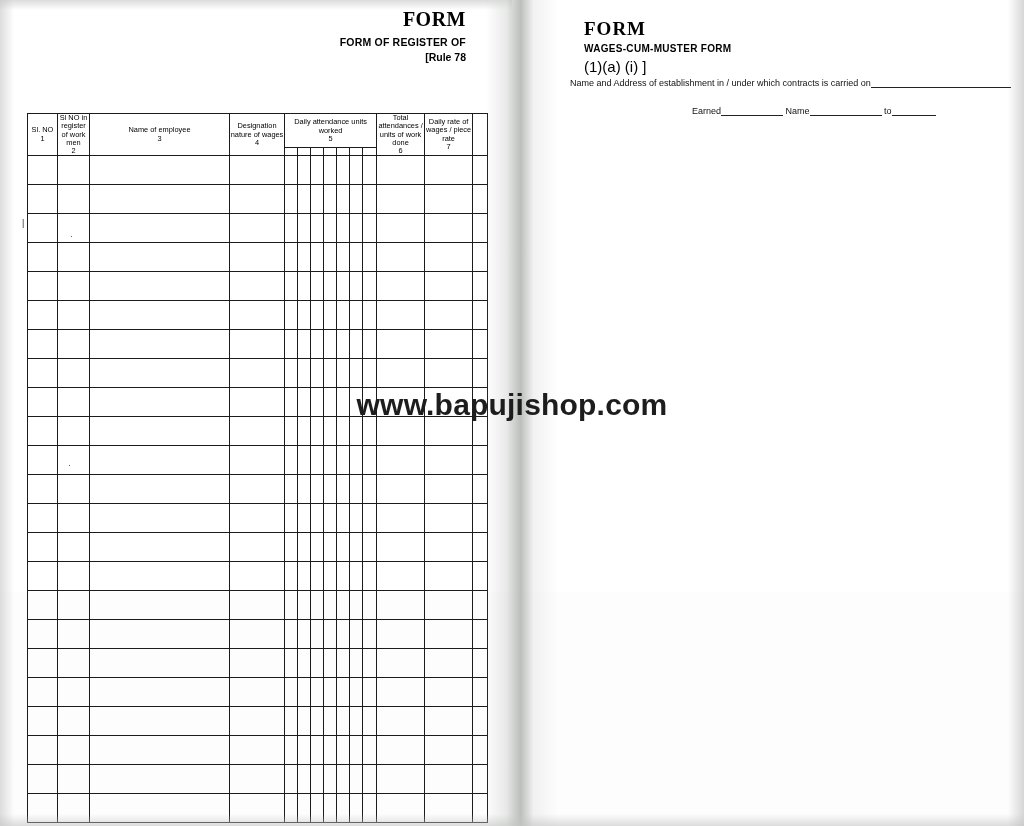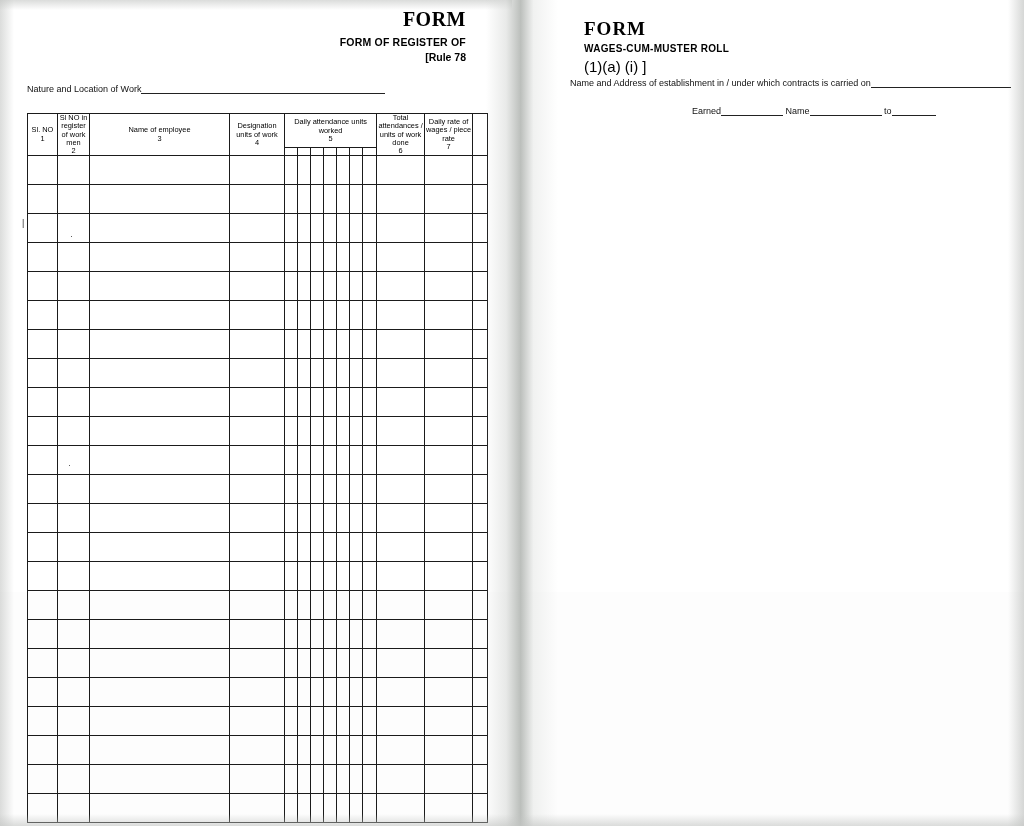--- a/index.html
+++ b/index.html
@@ -152,23 +152,20 @@
 <body>
 
 <div id="page">
 
   <div class="sheet sheet-left">
 
     <div class="hd-form">FORM</div>
     <div class="hd-formof">FORM OF REGISTER OF</div>
     <div class="hd-rule">[Rule 78</div>
 
-    <div class="field" style="left:27px; top:84px;">
-      <span class="lbl">Nature and Location of Work</span><span class="dots" style="width:244px;"></span>
-    </div>
 
     <table class="reg" id="tbl-left">
       <colgroup>
         <col style="width:30px">
           <col style="width:32px">
           <col style="width:140px">
         <col style="width:55px">
         <col style="width:13px">
           <col style="width:13px">
           <col style="width:13px">
@@ -188,21 +185,21 @@
           </th>
           <th rowspan="2" class="hcell">
             <span>Sl NO in register of work men</span>
             <span class="num">2</span>
           </th>
           <th rowspan="2" class="hcell">
             <span>Name of employee</span>
             <span class="num">3</span>
           </th>
           <th rowspan="2" class="hcell">
-            <span>Designation units of work</span>
+            <span>Designation nature of wages</span>
             <span class="num">4</span>
           </th>
           <th colspan="7" class="hcell">
             <span>Daily attendance units worked</span>
             <span class="num">5</span>
           </th>
           <th rowspan="2" class="hcell">
             <span>Total attendances / units of work done</span>
             <span class="num">6</span>
           </th>
@@ -598,29 +595,30 @@
     <div class="tick" style="left:70px; top:231px;">·</div>
     <div class="tick" style="left:68px; top:460px;">·</div>
 
     <div class="edge-l"></div>
     <div class="edge-t"></div>
   </div>
 
   <div class="sheet sheet-right">
 
     <div class="hd-xviii">FORM</div>
-    <div class="hd-wages">WAGES-CUM-MUSTER ROLL</div>
+    <div class="hd-wages">WAGES-CUM-MUSTER FORM</div>
     <div class="hd-sub">(1)(a) (i) ]</div>
 
     <div class="field" style="left:58px; top:78px;">
       <span class="lbl">Name and Address of establishment in / under which contracts is carried on</span><span class="dots" style="width:140px;"></span>
     </div>
     <div class="field" style="left:180px; top:106px;">
       <span class="lbl">Earned</span><span class="dots" style="width:62px;"></span>&nbsp;<span class="lbl">Name</span><span class="dots" style="width:72px;"></span>&nbsp;<span class="lbl">to</span><span class="dots" style="width:44px;"></span>
     </div>
 
     <div class="edge-r"></div>
   </div>
 
   <div class="gutter"></div>
   <div class="edge-b"></div>
 
+  <div class="wm">www.bapujishop.com</div>
 </div>
 
 </body></html>

